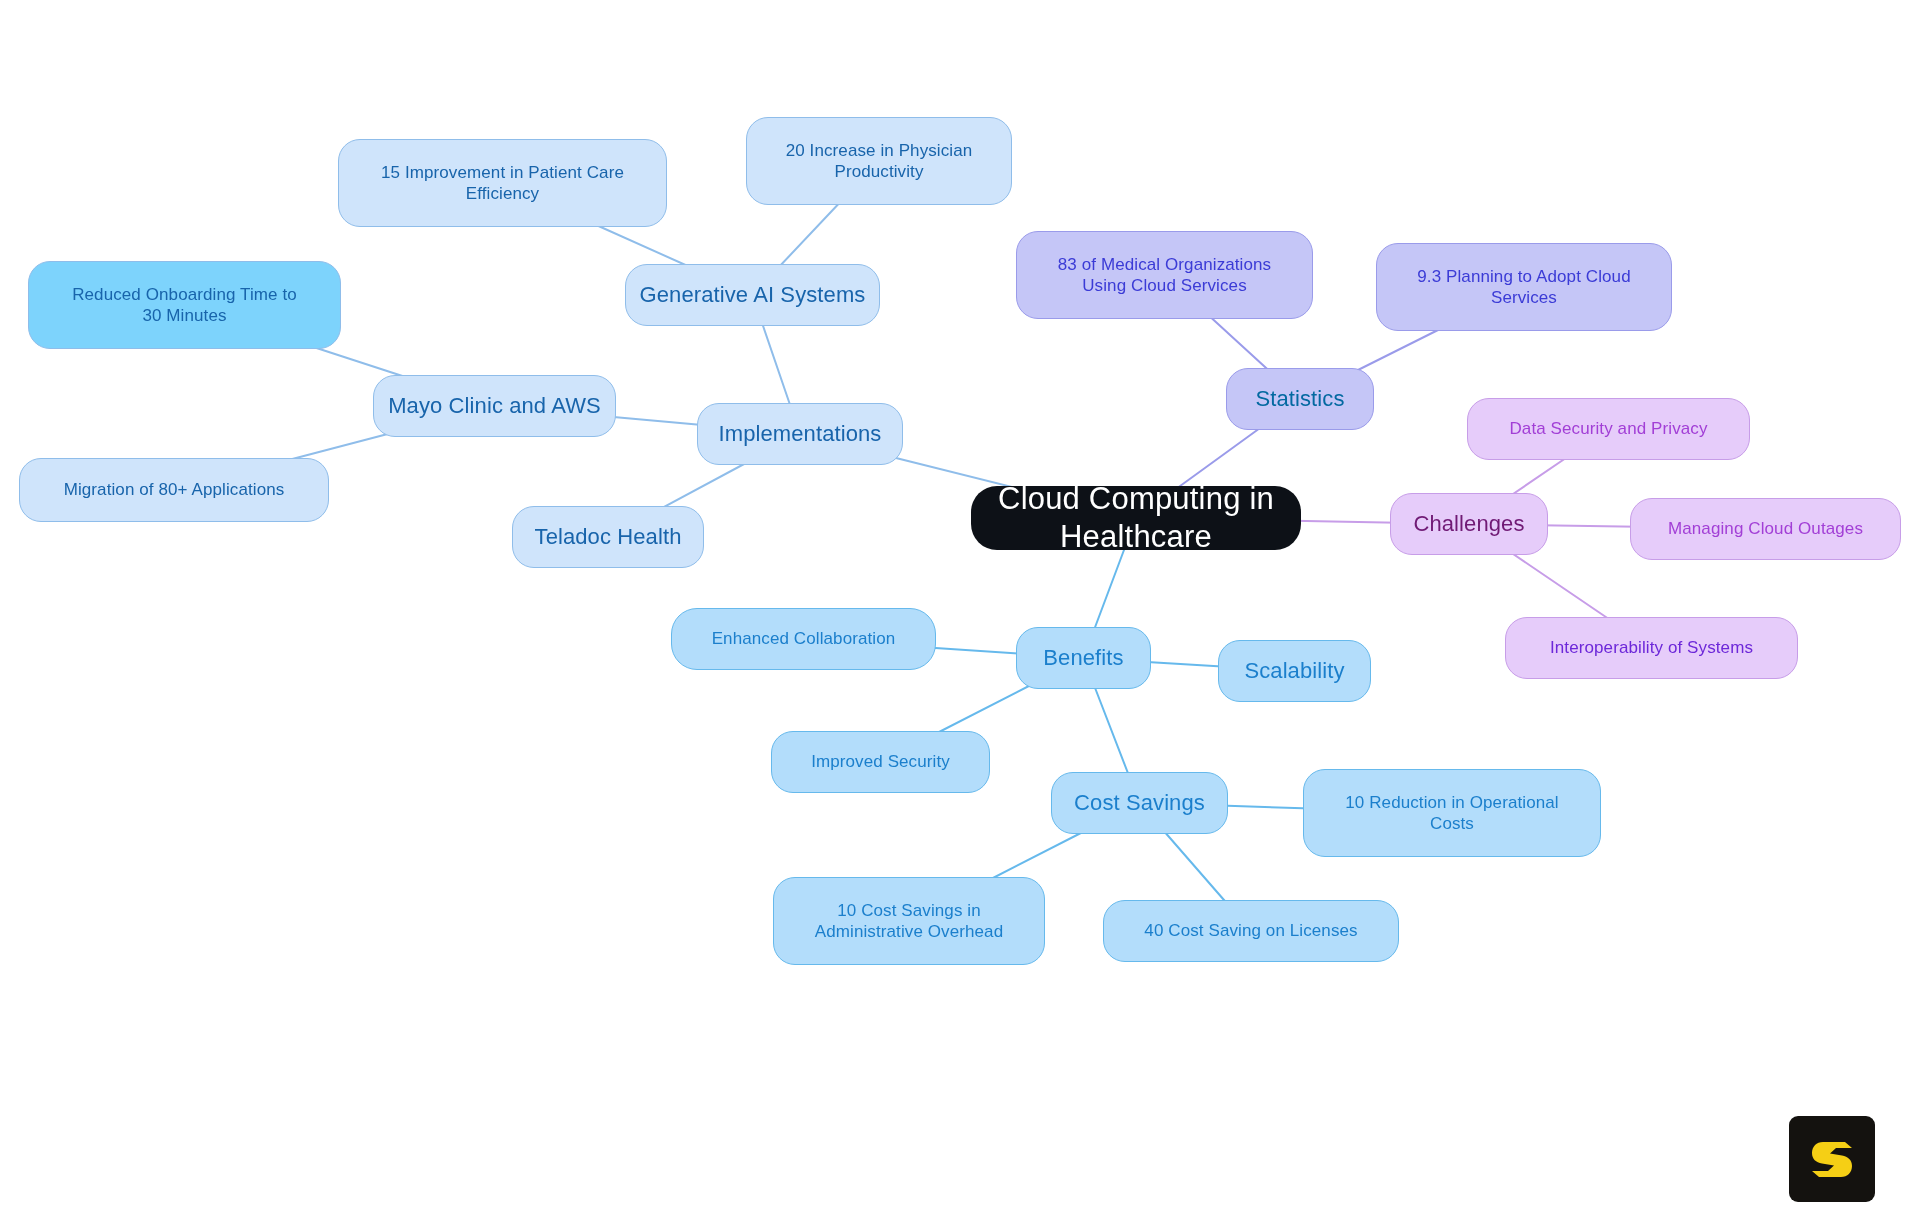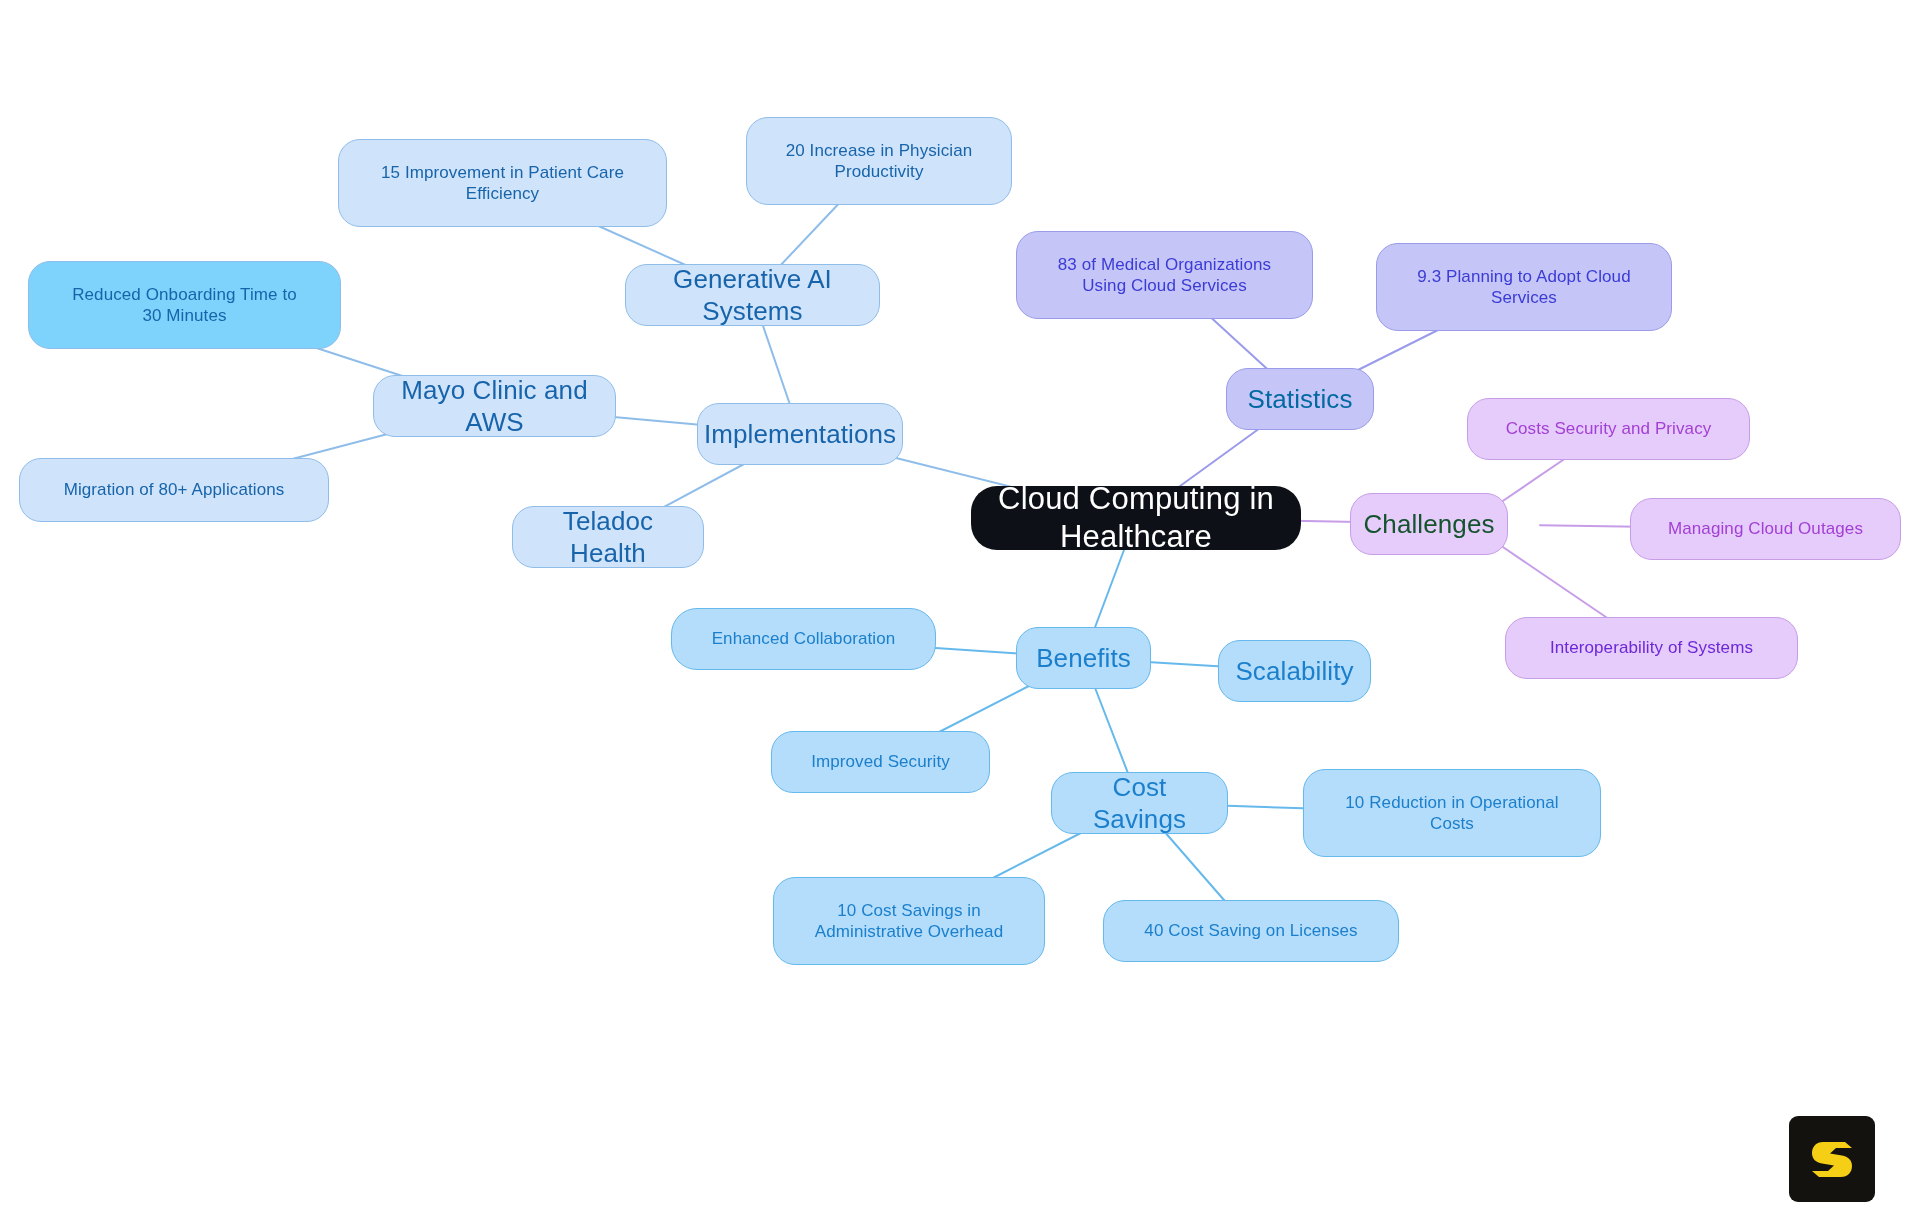--- a/index.html
+++ b/index.html
@@ -40,21 +40,21 @@
     padding: 6px 12px;
     white-space: pre-line;
     letter-spacing: 0.1px;
   }
   .node.root {
     border-radius: 26px;
     border-width: 0;
     font-size: 31px;
     letter-spacing: 0.2px;
   }
-  .fs-22 { font-size: 26px; }
+  .fs-22 { font-size: 22px; }
   .fs-21 { font-size: 17px; }
 
   #logo {
     position: absolute;
     left: 1789px;
     top: 1116px;
     width: 86px;
     height: 86px;
     border-radius: 9px;
     background: #14120f;
@@ -104,22 +104,22 @@
       <div class="node fs-21" style="left: 338px; top: 139px; width: 329px; height: 88px; background: rgb(207, 228, 251); border-color: rgb(143, 189, 234); color: rgb(24, 100, 171);">15 Improvement in Patient Care
 Efficiency</div>
       <div class="node fs-21" style="left: 746px; top: 117px; width: 266px; height: 88px; background: rgb(207, 228, 251); border-color: rgb(143, 189, 234); color: rgb(24, 100, 171);">20 Increase in Physician
 Productivity</div>
       <div class="node fs-22" style="left: 512px; top: 506px; width: 192px; height: 62px; background: rgb(207, 228, 251); border-color: rgb(143, 189, 234); color: rgb(24, 100, 171);">Teladoc Health</div>
       <div class="node fs-22" style="left: 1226px; top: 368px; width: 148px; height: 62px; background: rgb(197, 198, 247); border-color: rgb(154, 155, 234); color: #0369a1;">Statistics</div>
       <div class="node fs-21" style="left: 1016px; top: 231px; width: 297px; height: 88px; background: rgb(197, 198, 247); border-color: rgb(154, 155, 234); color: rgb(59, 59, 214);">83 of Medical Organizations
 Using Cloud Services</div>
       <div class="node fs-21" style="left: 1376px; top: 243px; width: 296px; height: 88px; background: rgb(197, 198, 247); border-color: rgb(154, 155, 234); color: rgb(59, 59, 214);">9.3 Planning to Adopt Cloud
 Services</div>
-      <div class="node fs-22" style="left: 1350px; top: 493px; width: 158px; height: 62px; background: rgb(230, 204, 250); border-color: rgb(199, 157, 232); color: #14532d;">Challenges</div>
-      <div class="node fs-21" style="left: 1467px; top: 398px; width: 283px; height: 62px; background: rgb(230, 204, 250); border-color: rgb(199, 157, 232); color: rgb(162, 63, 214);">Costs Security and Privacy</div>
+      <div class="node fs-22" style="left: 1390px; top: 493px; width: 158px; height: 62px; background: rgb(230, 204, 250); border-color: rgb(199, 157, 232); color: #701a75;">Challenges</div>
+      <div class="node fs-21" style="left: 1467px; top: 398px; width: 283px; height: 62px; background: rgb(230, 204, 250); border-color: rgb(199, 157, 232); color: rgb(162, 63, 214);">Data Security and Privacy</div>
       <div class="node fs-21" style="left: 1630px; top: 498px; width: 271px; height: 62px; background: rgb(230, 204, 250); border-color: rgb(199, 157, 232); color: rgb(162, 63, 214);">Managing Cloud Outages</div>
       <div class="node fs-21" style="left: 1505px; top: 617px; width: 293px; height: 62px; background: rgb(230, 204, 250); border-color: rgb(199, 157, 232); color: #6d28d9;">Interoperability of Systems</div>
       <div class="node fs-22" style="left: 1016px; top: 627px; width: 135px; height: 62px; background: rgb(179, 221, 251); border-color: rgb(102, 185, 236); color: rgb(27, 127, 204);">Benefits</div>
       <div class="node fs-21" style="left: 671px; top: 608px; width: 265px; height: 62px; background: rgb(179, 221, 251); border-color: rgb(102, 185, 236); color: rgb(27, 127, 204); border-radius: 26px;">Enhanced Collaboration</div>
       <div class="node fs-22" style="left: 1218px; top: 640px; width: 153px; height: 62px; background: rgb(179, 221, 251); border-color: rgb(102, 185, 236); color: rgb(27, 127, 204);">Scalability</div>
       <div class="node fs-21" style="left: 771px; top: 731px; width: 219px; height: 62px; background: rgb(179, 221, 251); border-color: rgb(102, 185, 236); color: rgb(27, 127, 204);">Improved Security</div>
       <div class="node fs-22" style="left: 1051px; top: 772px; width: 177px; height: 62px; background: rgb(179, 221, 251); border-color: rgb(102, 185, 236); color: rgb(27, 127, 204);">Cost Savings</div>
       <div class="node fs-21" style="left: 1303px; top: 769px; width: 298px; height: 88px; background: rgb(179, 221, 251); border-color: rgb(102, 185, 236); color: rgb(27, 127, 204);">10 Reduction in Operational
 Costs</div>
       <div class="node fs-21" style="left: 773px; top: 877px; width: 272px; height: 88px; background: rgb(179, 221, 251); border-color: rgb(102, 185, 236); color: rgb(27, 127, 204);">10 Cost Savings in

